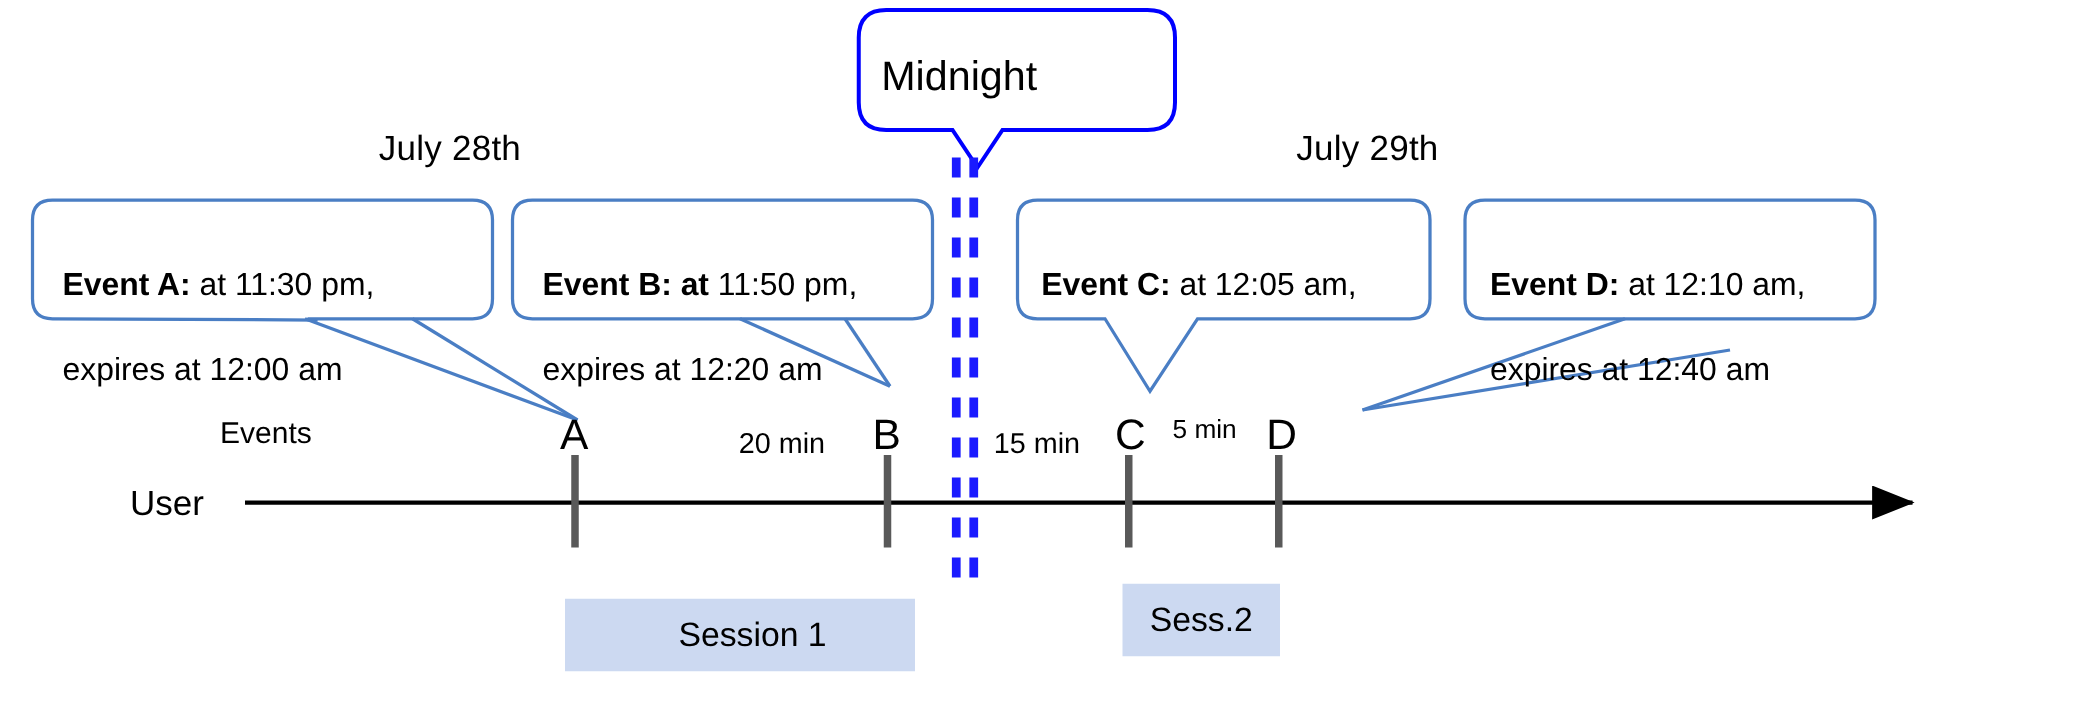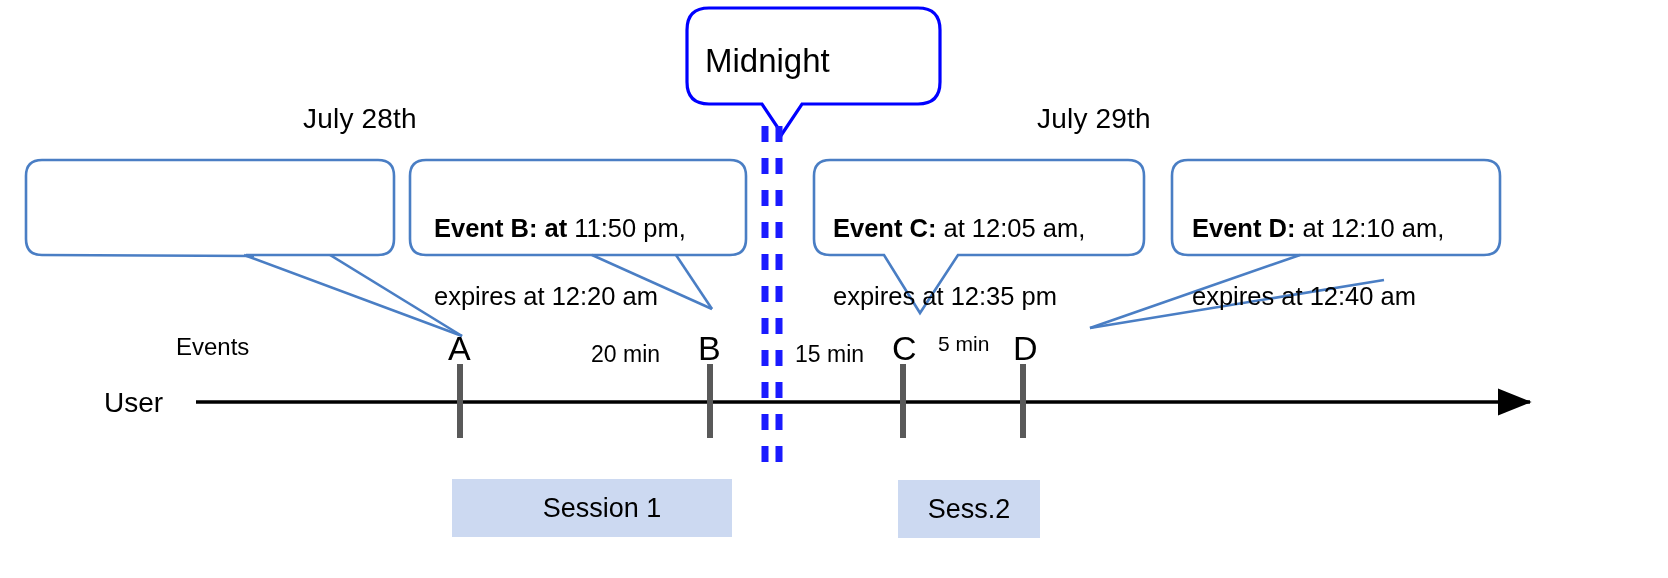--- a/index.html
+++ b/index.html
@@ -113,29 +113,32 @@
     <line x1="710" y1="364" x2="710" y2="438" stroke="#595959" stroke-width="6"></line>
     <line x1="903" y1="364" x2="903" y2="438" stroke="#595959" stroke-width="6"></line>
     <line x1="1023" y1="364" x2="1023" y2="438" stroke="#595959" stroke-width="6"></line>
   </svg>
 
   <div class="txt midnight-text" style="left:705px; top:40px;">Midnight</div>
 
   <div class="txt date-label" style="left:303px; top:101px;">July 28th</div>
   <div class="txt date-label" style="left:1037px; top:101px;">July 29th</div>
 
+  <div class="callout-text" style="left:50px; top:177px; width:340px;">
+    <div><b>Event A:</b><span> at 11:30 pm,</span></div>
+    <div>expires at 12:00 am</div>
+  </div>
 
   <div class="callout-text" style="left:434px; top:177px; width:310px;">
     <div><b>Event B: at</b><span> 11:50 pm,</span></div>
     <div>expires at 12:20 am</div>
   </div>
 
   <div class="callout-text" style="left:833px; top:177px; width:312px;">
     <div><b>Event C:</b><span> at 12:05 am,</span></div>
-    <div>expires at 12:35 pm</div>
   </div>
 
   <div class="callout-text" style="left:1192px; top:177px; width:310px;">
     <div><b>Event D:</b><span>  at 12:10 am,</span></div>
     <div>expires at 12:40 am</div>
   </div>
 
   <div class="txt events-label" style="left:176px; top:332px;">Events</div>
   <div class="txt user-label" style="left:104px; top:385px;">User</div>
 
@@ -144,17 +147,17 @@
   <div class="txt evt-letter" style="left:892px; top:327px;">C</div>
   <div class="txt evt-letter" style="left:1013px; top:327px;">D</div>
 
   <div class="txt dur-label-lg" style="left:591px; top:340px;">20 min</div>
   <div class="txt dur-label-lg" style="left:795px; top:340px;">15 min</div>
   <div class="txt dur-label-sm" style="left:938px; top:331px;">5 min</div>
 
   <div class="session-box" style="left:452px; top:479px; width:260px; height:58px;padding-left:20px;">
     <span class="session-label">Session 1</span>
   </div>
-  <div class="session-box" style="left:898px; top:480px; width:142px; height:58px;">
+  <div class="session-box" style="left:898px; top:467px; width:126px; height:58px;">
     <span class="session-label">Sess.2</span>
   </div>
 
 </div>
 
 </body></html>

